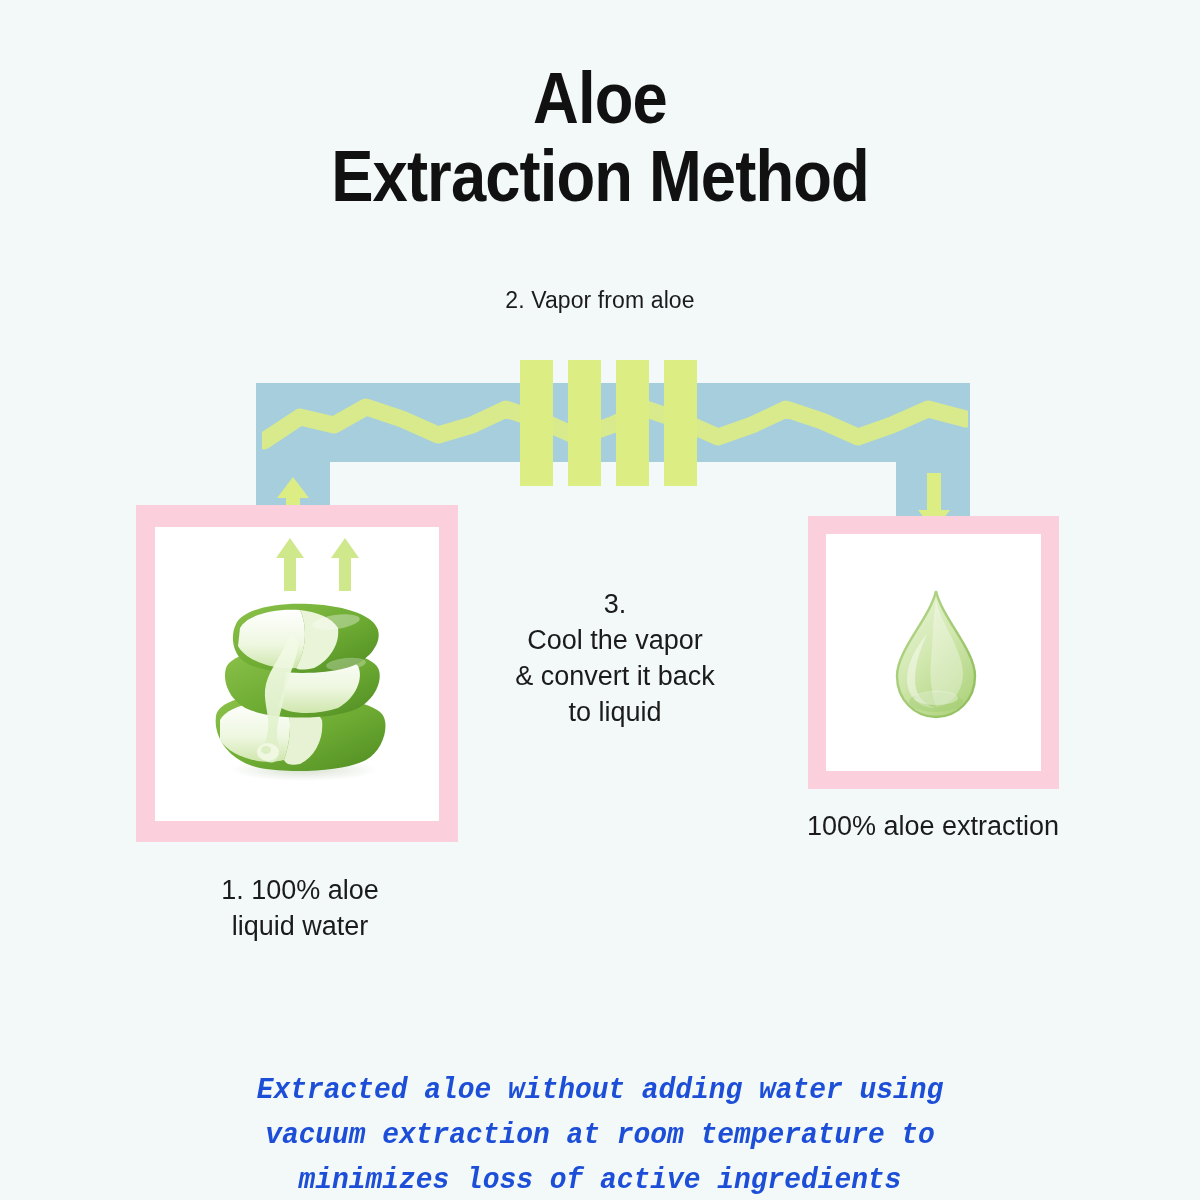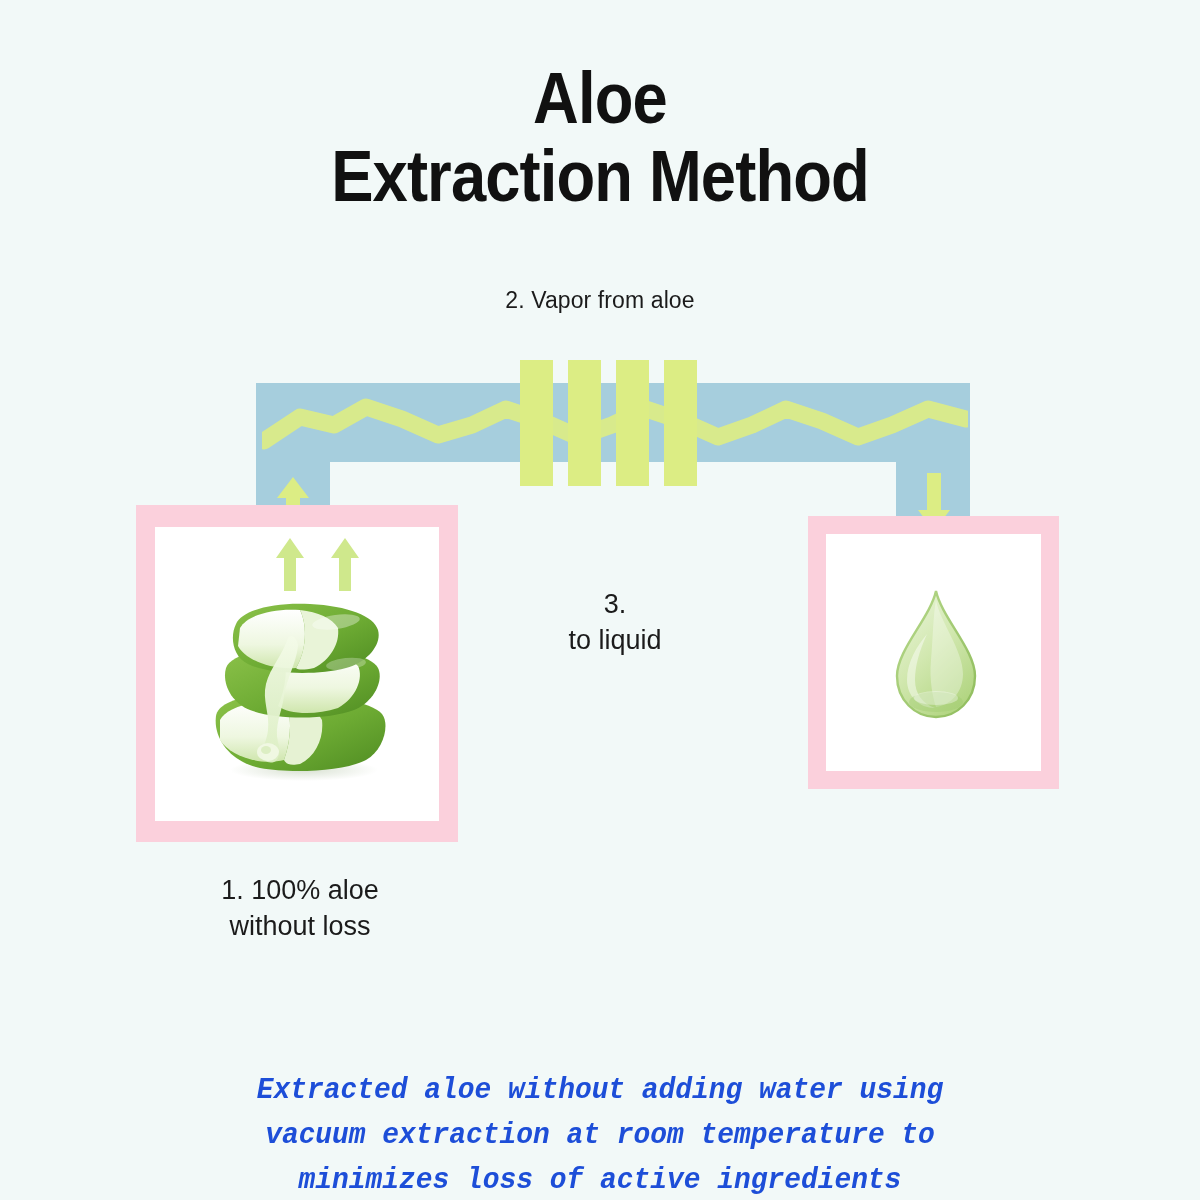--- a/index.html
+++ b/index.html
@@ -291,29 +291,32 @@
     <path d="M43,12 C47,34 70,62 70,86 C70,104 58,117 43,119
              C40,110 36,92 38,72 C40,50 40,28 43,12 Z" fill="#ffffff" opacity="0.33"></path>
     <path d="M14,92 C14,74 24,58 34,46 C26,64 22,78 22,92 C22,106 30,116 42,120
              C26,120 14,108 14,92 Z" fill="#ffffff" opacity="0.45"></path>
     <ellipse cx="43" cy="114" rx="27" ry="10" fill="#9cc86a" opacity="0.35"></ellipse>
     <ellipse cx="43" cy="110" rx="22" ry="7" fill="#ffffff" opacity="0.35"></ellipse>
   </svg>
 
   <div class="step3-block">
     <div>3.</div>
+    <div>Cool the vapor</div>
+    <div>&amp; convert it back</div>
     <div>to liquid</div>
   </div>
 
   <div class="caption" id="caption-left">
     <div>1. 100% aloe</div>
-    <div>without loss</div>
+    <div>liquid water</div>
   </div>
 
   <div class="caption" id="caption-right">
+    <div>100% aloe extraction</div>
   </div>
 
   <div class="footer">
     <div class="footer-line">Extracted aloe without adding water using</div>
     <div class="footer-line">vacuum extraction at room temperature to</div>
     <div class="footer-line">minimizes loss of active ingredients</div>
   </div>
 
 </div>
 

